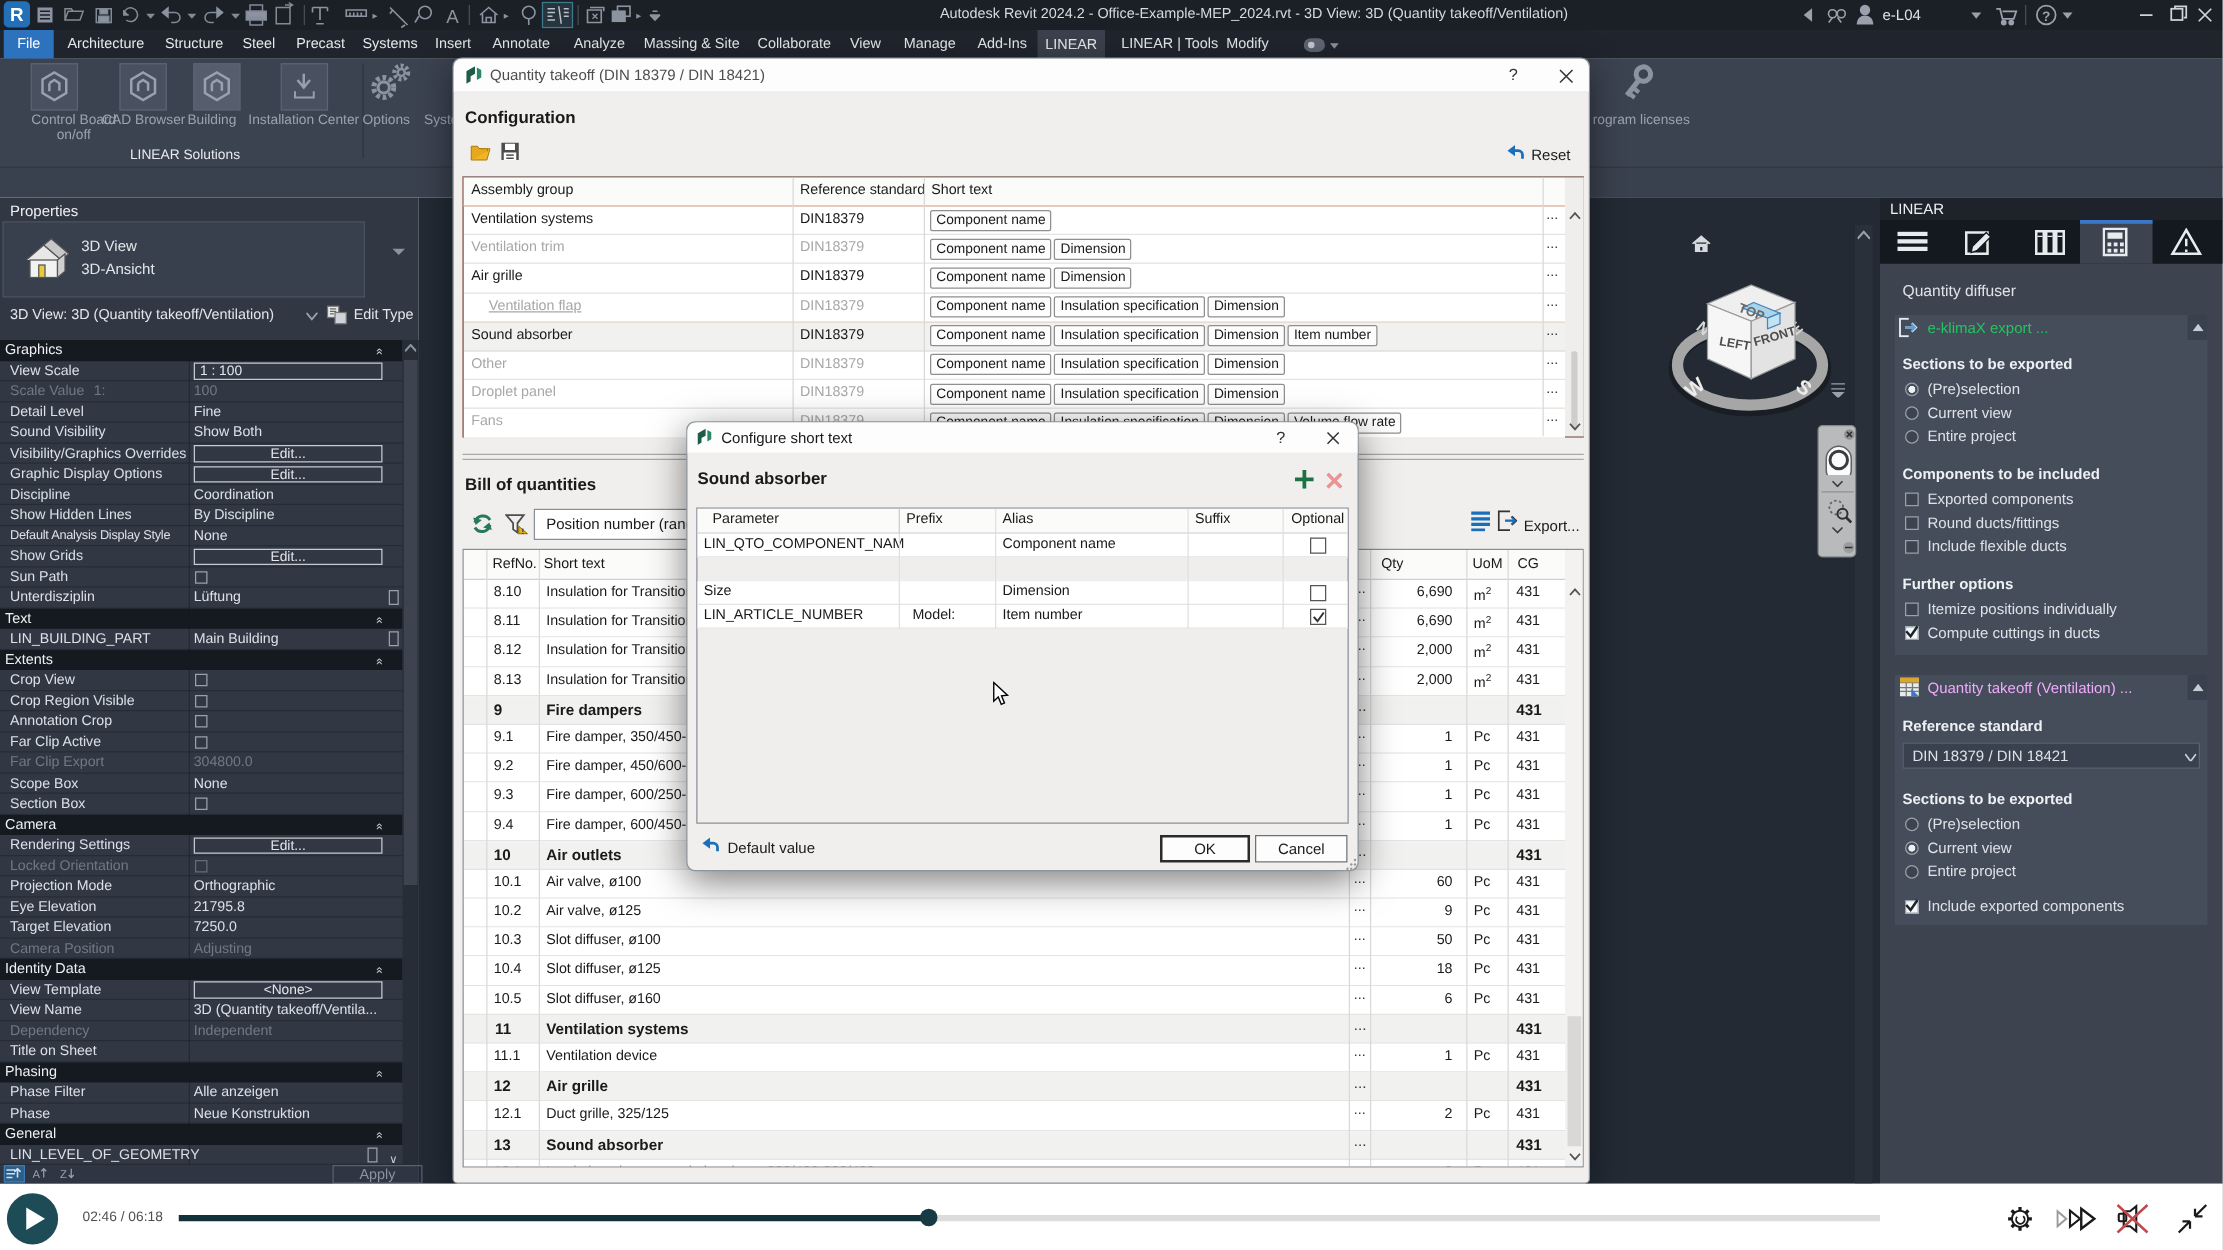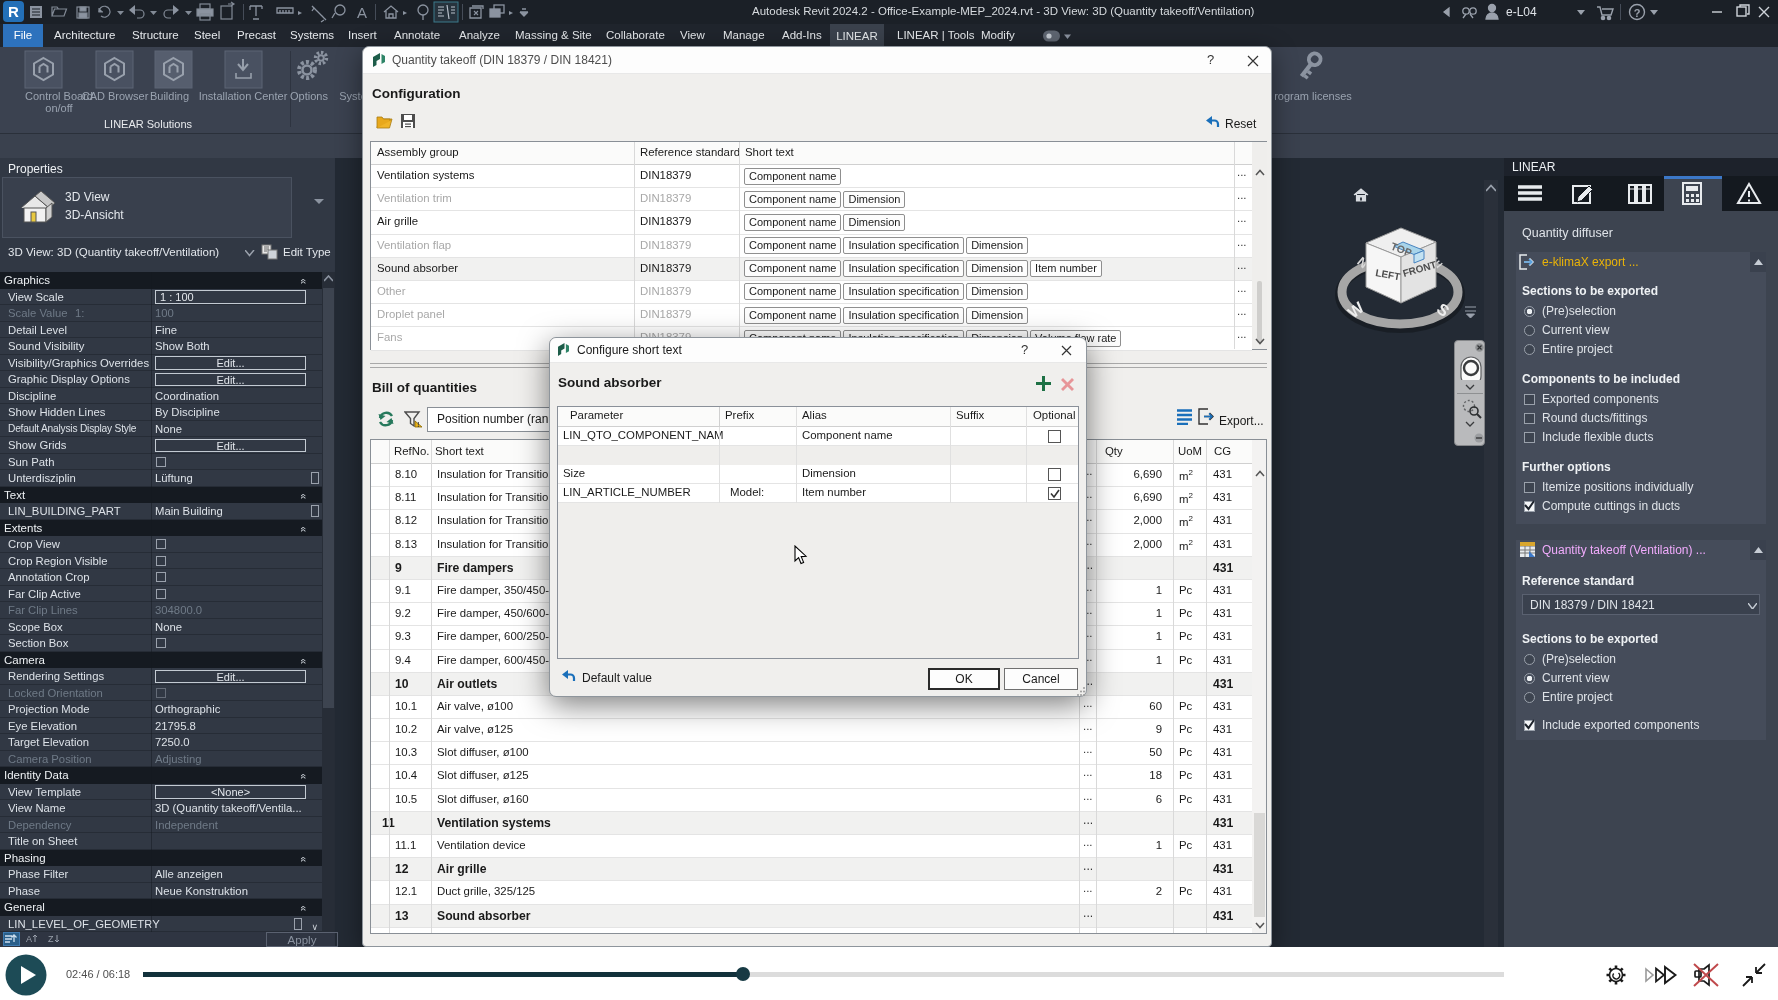--- a/index.html
+++ b/index.html
@@ -351,21 +351,21 @@
       </div>
 <div class="prow">
         <span class="lbl">Annotation Crop</span>
         <span class="pchk"></span>
       </div>
 <div class="prow">
         <span class="lbl">Far Clip Active</span>
         <span class="pchk"></span>
       </div>
 <div class="prow dis">
-        <span class="lbl dis">Far Clip Lines</span>
+        <span class="lbl dis">Far Clip Export</span>
         <span class="val dis">304800.0</span>
       </div>
 <div class="prow">
         <span class="lbl">Scope Box</span>
         <span class="val">None</span>
       </div>
 <div class="prow">
         <span class="lbl">Section Box</span>
         <span class="pchk"></span>
       </div>
@@ -501,21 +501,21 @@
         <path d="M13 9 v6 M13 17.5 v2" stroke="#e8ebee" stroke-width="2"></path>
       </svg>
  </div>
  <div class="abs rsec" style="left:18px;top:68px;font-size:12.5px;color:#dfe3e8;">Quantity diffuser</div>
 
  <div class="abs" style="left:12px;top:94px;width:250px;height:20px;background:#454c5a;">
   <svg class="abs" style="left:3px;top:2px" width="18" height="16">
         <path d="M8 1 H1 v14 h7 M5 8 h9 m-3.5 -3.5 L14 8 l-3.5 3.5" fill="none" stroke="#e8ebee" stroke-width="1.5"></path>
         <path d="M5 8 h8 m-3 -3 L13 8 l-3 3" fill="none" stroke="#5aa0dc" stroke-width="1.5"></path>
       </svg>
-  <div class="abs" style="left:26px;top:3px;color:#eab308;font-size:12px;">e-klimaX export ...</div>
+  <div class="abs" style="left:26px;top:3px;color:#22c55e;font-size:12px;">e-klimaX export ...</div>
   <div class="abs" style="left:234px;top:0;width:16px;height:20px;background:#3a414e;">
         <svg class="abs" style="left:4px;top:7px" width="9" height="6">
           <path d="M0 6 L4.5 0 L9 6 Z" fill="#c6ccd4"></path>
         </svg>
       </div>
  </div>
  <div class="abs" style="left:12px;top:114px;width:250px;height:252px;background:#454c5a;">
   <div class="abs" style="left:6px;top:12px;color:#eef1f4;font-size:12px;font-weight:bold;">Sections to be exported</div>
   <div class="abs" style="left:8px;top:32px;color:#dfe3e8;font-size:12px;"><span class="radio" style="background:radial-gradient(circle, #eef1f4 0 2.6px, #454c5a 3px);"></span>(Pre)selection</div>
   <div class="abs" style="left:8px;top:51px;color:#dfe3e8;font-size:12px;"><span class="radio"></span>Current view</div>
@@ -674,21 +674,21 @@
 <span class="abs" style="left:373px;top:2.5px;white-space:nowrap;"><span class="chip">Component name</span><span class="chip">Dimension</span></span>
 <span class="abs" style="left:866px;top:1px;color:#333;">...</span>
 </div>
 <div style="position:relative;height:23.2px;background:#fff;border-bottom:1px solid #e4e4e4;font-size:11.4px;">
 <span class="abs " style="left:6px;top:4px;color:#1a1a1a;">Air grille</span>
 <span class="abs " style="left:269px;top:4px;color:#1a1a1a;">DIN18379</span>
 <span class="abs" style="left:373px;top:2.5px;white-space:nowrap;"><span class="chip">Component name</span><span class="chip">Dimension</span></span>
 <span class="abs" style="left:866px;top:1px;color:#333;">...</span>
 </div>
 <div style="position:relative;height:23.2px;background:#fff;border-bottom:1px solid #e4e4e4;font-size:11.4px;">
-<span class="abs gray" style="left:6px;top:4px;color:#1a1a1a;">Ventilation flap</span>
+<span class="abs gray" style="left:20px;top:4px;color:#1a1a1a;text-decoration:underline;">Ventilation flap</span>
 <span class="abs gray" style="left:269px;top:4px;color:#1a1a1a;">DIN18379</span>
 <span class="abs" style="left:373px;top:2.5px;white-space:nowrap;"><span class="chip">Component name</span><span class="chip">Insulation specification</span><span class="chip">Dimension</span></span>
 <span class="abs" style="left:866px;top:1px;color:#333;">...</span>
 </div>
 <div style="position:relative;height:23.2px;background:#f1f1f0;border-bottom:1px solid #e4e4e4;font-size:11.4px;">
 <span class="abs " style="left:6px;top:4px;color:#1a1a1a;">Sound absorber</span>
 <span class="abs " style="left:269px;top:4px;color:#1a1a1a;">DIN18379</span>
 <span class="abs" style="left:373px;top:2.5px;white-space:nowrap;"><span class="chip">Component name</span><span class="chip">Insulation specification</span><span class="chip">Dimension</span><span class="chip">Item number</span></span>
 <span class="abs" style="left:866px;top:1px;color:#333;">...</span>
 </div>
@@ -874,21 +874,21 @@
 </div>
 <div style="position:relative;height:23.2px;background:#fff;border-bottom:1px solid #e4e4e4;font-size:11.4px;color:#1a1a1a;">
 <span class="abs" style="left:24px;top:4px;">10.5</span>
 <span class="abs" style="left:66px;top:4px;white-space:nowrap;">Slot diffuser, ø160</span>
 <span class="abs" style="left:712px;top:1px;color:#333;">...</span>
 <span class="abs" style="left:727px;width:64px;text-align:right;top:4px;">6</span>
 <span class="abs" style="left:808px;top:4px;">Pc</span>
 <span class="abs" style="left:842px;top:4px;">431</span>
 </div>
 <div style="position:relative;height:23.2px;background:#f1f1f0;border-bottom:1px solid #e4e4e4;font-size:12.2px;color:#1a1a1a;">
-<span class="abs" style="left:11px;top:4px;font-weight:bold;">11</span>
+<span class="abs" style="left:25px;top:4px;font-weight:bold;">11</span>
 <span class="abs" style="left:66px;top:4px;white-space:nowrap;font-weight:bold;">Ventilation systems</span>
 <span class="abs" style="left:712px;top:1px;color:#333;">...</span>
 <span class="abs" style="left:727px;width:64px;text-align:right;top:4px;"></span>
 <span class="abs" style="left:808px;top:4px;"></span>
 <span class="abs" style="left:842px;top:4px;font-weight:bold;">431</span>
 </div>
 <div style="position:relative;height:23.2px;background:#fff;border-bottom:1px solid #e4e4e4;font-size:11.4px;color:#1a1a1a;">
 <span class="abs" style="left:24px;top:4px;">11.1</span>
 <span class="abs" style="left:66px;top:4px;white-space:nowrap;">Ventilation device</span>
 <span class="abs" style="left:712px;top:1px;color:#333;">...</span>

